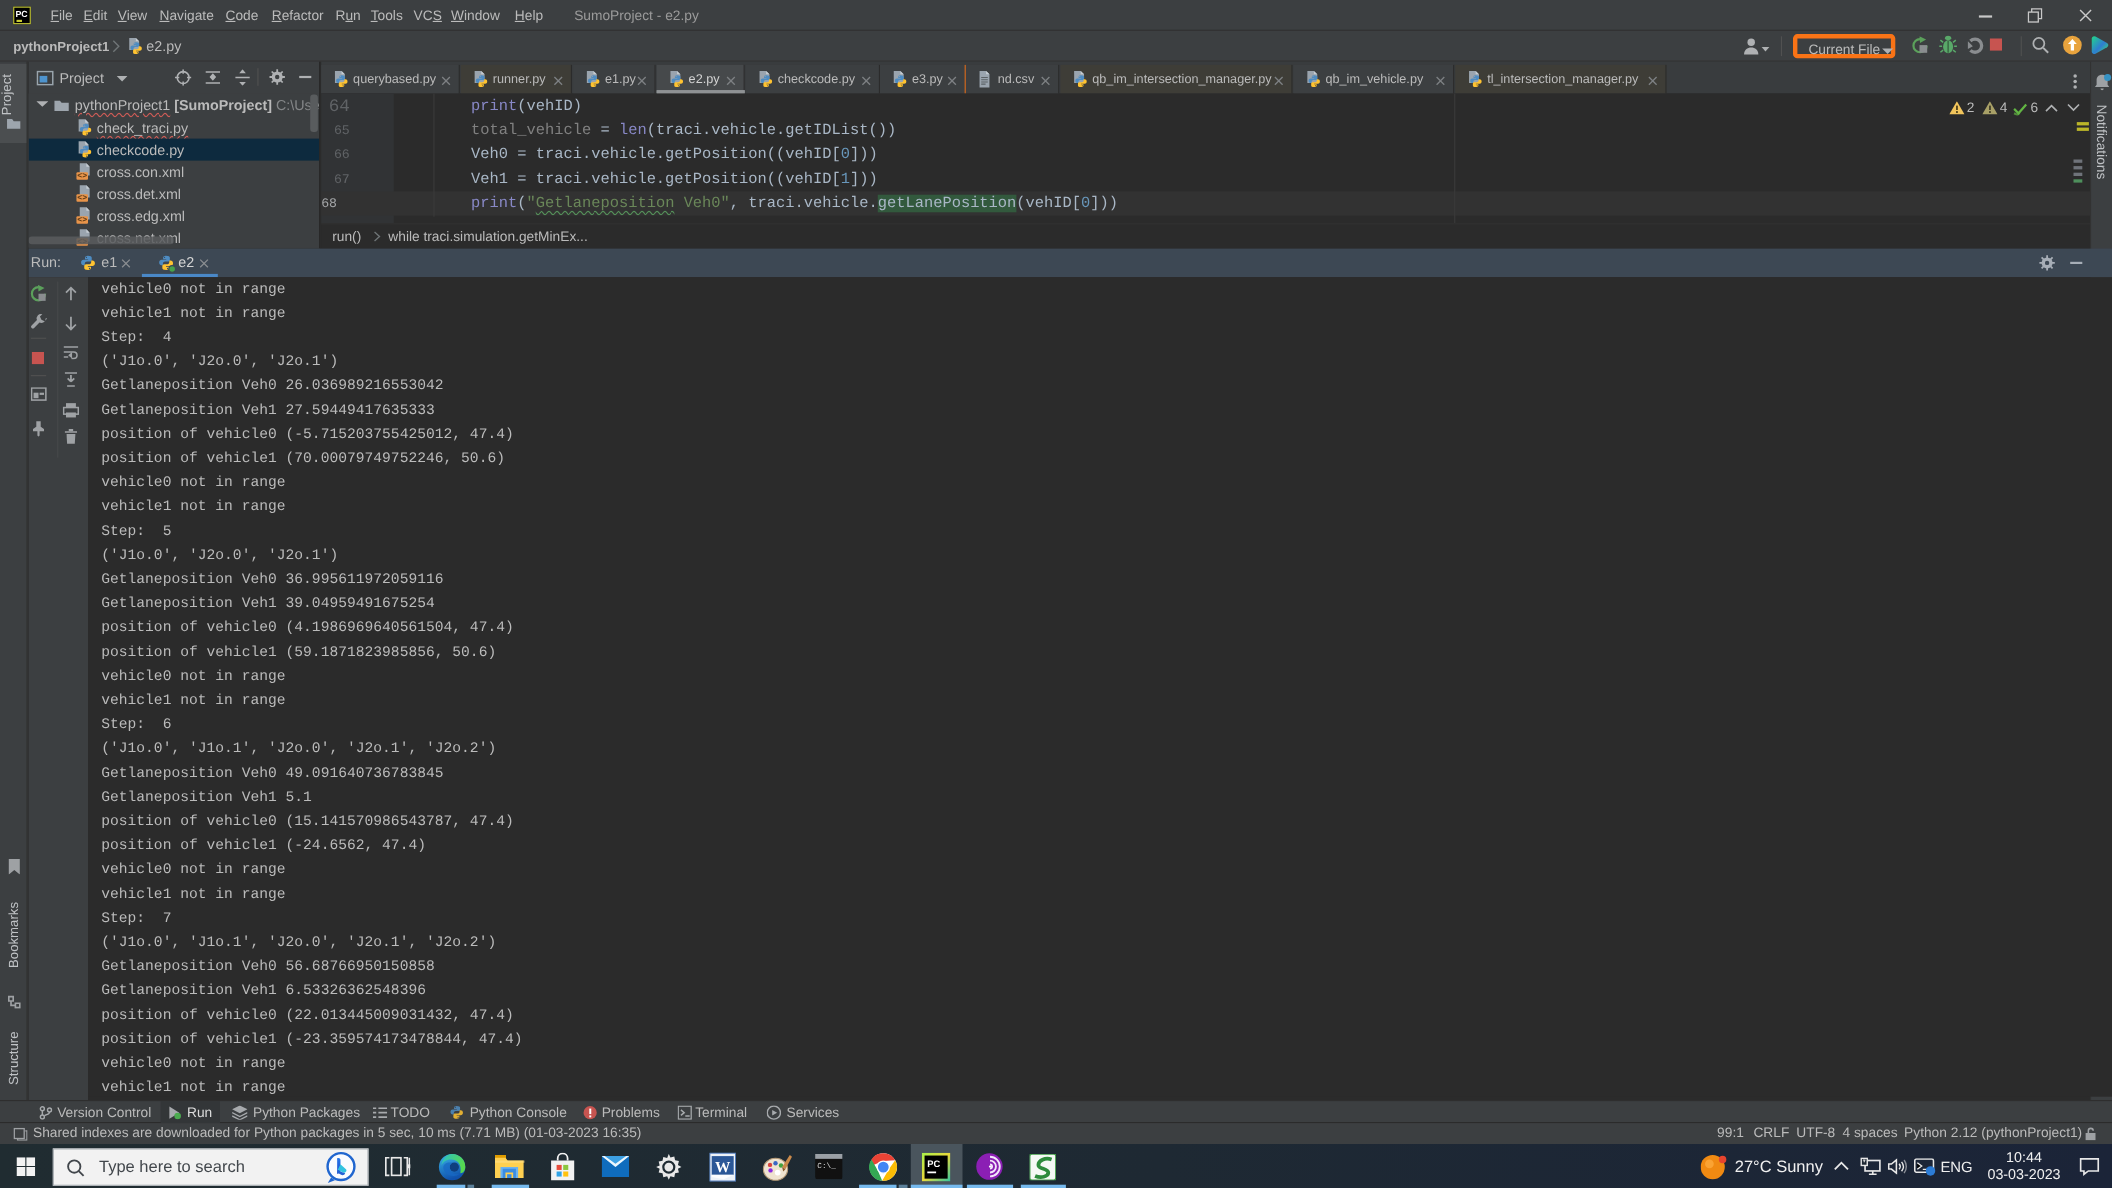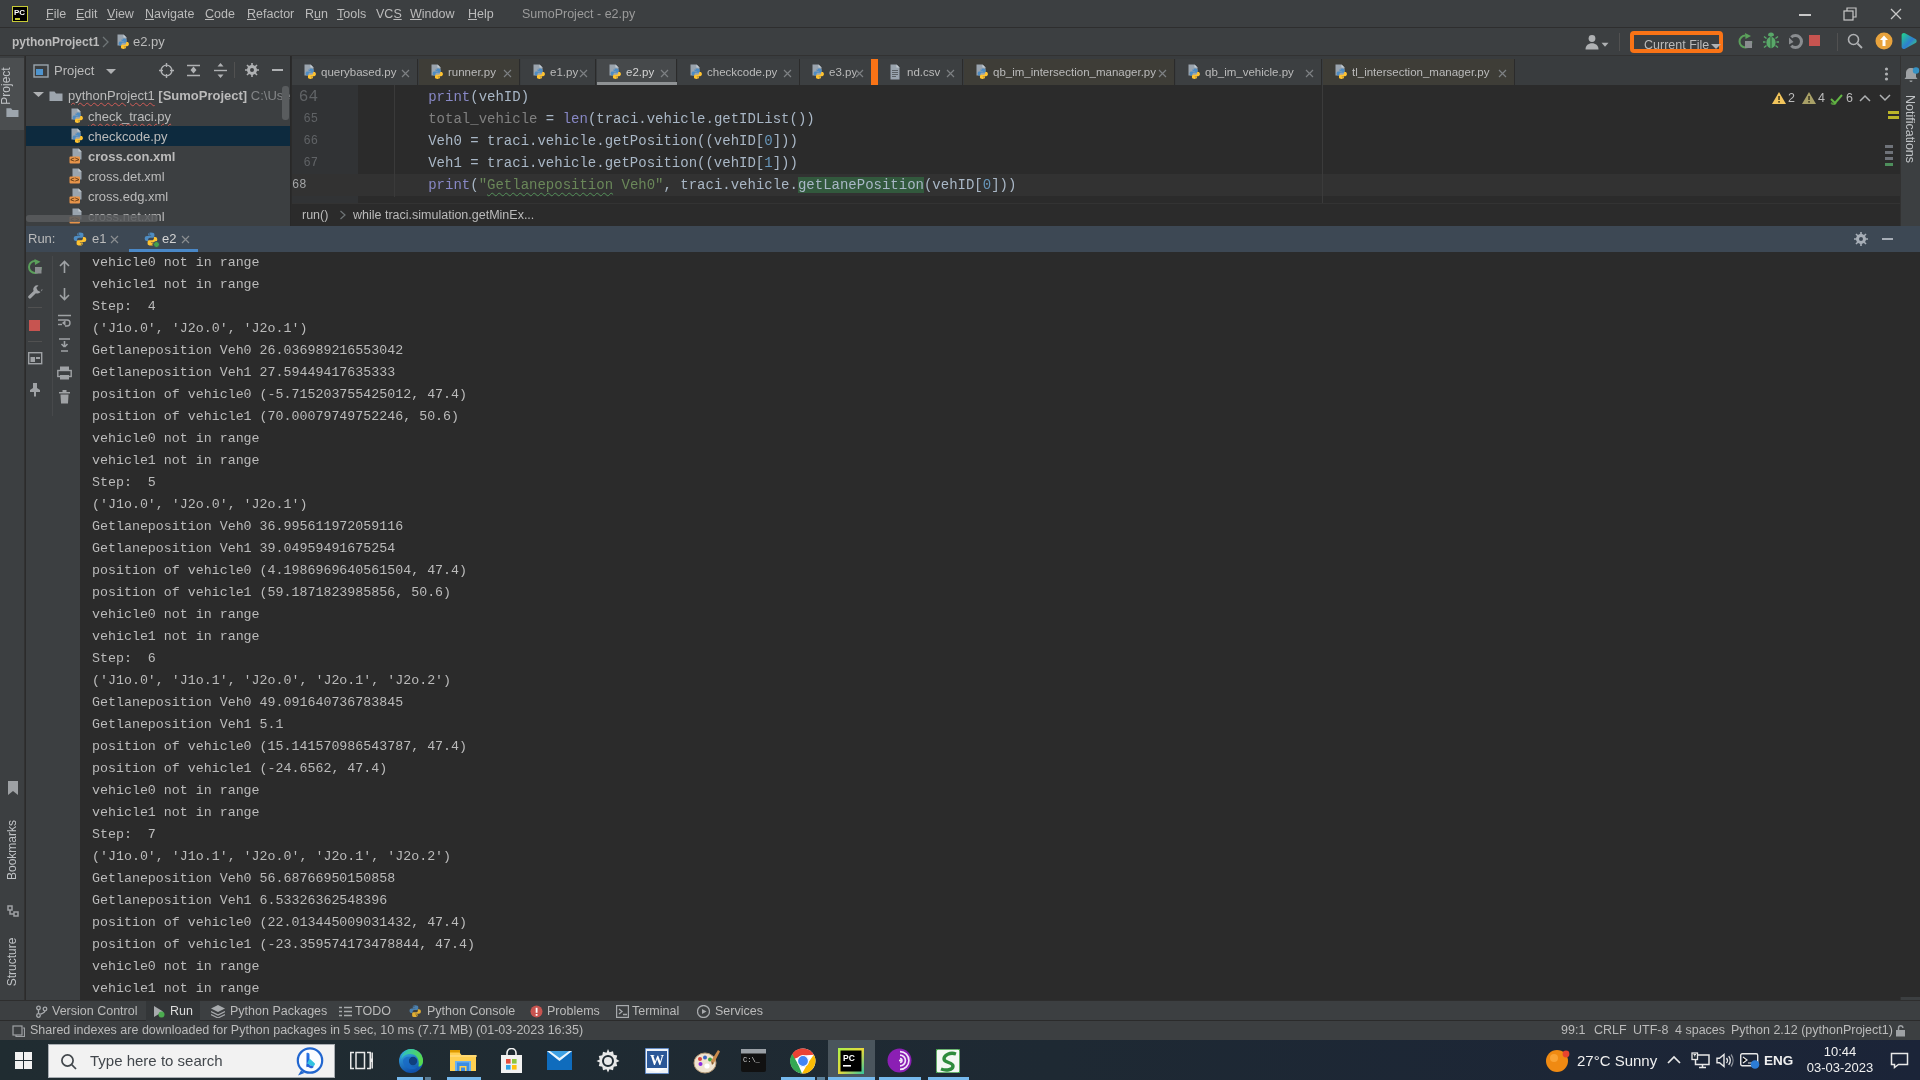--- a/index.html
+++ b/index.html
@@ -185,21 +185,21 @@
     </svg>
     <div class="abs ui" style="left:62px;top:24px;font-size:13px;text-decoration:underline wavy #cf5b56;text-decoration-thickness:1px;text-underline-offset:2px">check_traci.py</div>
     <div class="abs" style="left:0;top:41px;width:264px;height:20px;background:#0d2a3e"></div>
     <svg class="abs" style="left:42px;top:43px" width="16" height="16">
       <use href="#pyfile"></use>
     </svg>
     <div class="abs ui" style="left:62px;top:44px;font-size:13px;">checkcode.py</div>
     <svg class="abs" style="left:42px;top:63px" width="16" height="16">
       <use href="#xmlfile"></use>
     </svg>
-    <div class="abs ui" style="left:62px;top:64px;font-size:13px;font-weight:bold;">cross.con.xml</div>
+    <div class="abs ui" style="left:62px;top:64px;font-size:13px;">cross.con.xml</div>
     <svg class="abs" style="left:42px;top:83px" width="16" height="16">
       <use href="#xmlfile"></use>
     </svg>
     <div class="abs ui" style="left:62px;top:84px;font-size:13px;">cross.det.xml</div>
     <svg class="abs" style="left:42px;top:103px" width="16" height="16">
       <use href="#xmlfile"></use>
     </svg>
     <div class="abs ui" style="left:62px;top:104px;font-size:13px;">cross.edg.xml</div>
     <svg class="abs" style="left:42px;top:123px" width="16" height="16">
       <use href="#xmlfile"></use>
@@ -249,21 +249,21 @@
     </div>
     <div class="abs" style="left:386px;top:3px;width:122px;height:26px;background:#3c3f41;border-right:1px solid #2b2b2b">
       <svg class="abs" style="left:9px;top:5px" width="16" height="16">
         <use href="#pyfile"></use>
       </svg>
       <div class="abs" style="left:29px;top:7px;font-size:11.5px;color:#bbbbbb;white-space:nowrap">checkcode.py</div>
       <svg class="abs" style="right:7px;top:10px" width="9" height="9">
         <path stroke="#7d8083" stroke-width="1.2" d="M1 1l7 7M8 1L1 8"></path>
       </svg>
     </div>
-    <div class="abs" style="left:508px;top:3px;width:78px;height:26px;background:#3c3f41;border-right:7px solid #f97316">
+    <div class="abs" style="left:508px;top:3px;width:78px;height:26px;background:#3c3f41;border-right:1px solid #f97316">
       <svg class="abs" style="left:9px;top:5px" width="16" height="16">
         <use href="#pyfile"></use>
       </svg>
       <div class="abs" style="left:29px;top:7px;font-size:11.5px;color:#bbbbbb;white-space:nowrap">e3.py</div>
       <svg class="abs" style="right:7px;top:10px" width="9" height="9">
         <path stroke="#7d8083" stroke-width="1.2" d="M1 1l7 7M8 1L1 8"></path>
       </svg>
     </div>
     <div class="abs" style="left:586px;top:3px;width:85px;height:26px;background:#3c3f41;border-right:1px solid #2b2b2b">
       <svg class="abs" style="left:9px;top:5px" width="16" height="16">
@@ -704,18 +704,18 @@
     <svg class="abs" style="left:1716px;top:13px" width="19" height="15">
       <path fill="none" stroke="#e8e8e8" stroke-width="1.4" d="M1 5.2h2.5L8 1.5v12L3.5 9.8H1z"></path>
       <path fill="none" stroke="#e8e8e8" stroke-width="1.3" d="M10.5 5a4 4 0 0 1 0 5M12.7 3.2a7 7 0 0 1 0 8.6"></path>
       <path fill="none" stroke="#e8e8e8" stroke-width="1.3" opacity=".55" d="M15 1.5a10 10 0 0 1 0 12"></path>
     </svg>
     <svg class="abs" style="left:1740px;top:13px" width="20" height="16">
       <rect x="0.7" y="0.7" width="17" height="12" rx="1.5" fill="none" stroke="#e8e8e8" stroke-width="1.4"></rect>
       <path stroke="#e8e8e8" stroke-width="1.2" d="M3 4l4 3-4 3M8 10h6"></path>
       <circle cx="15" cy="11.5" r="4.3" fill="#2c7cd6"></circle>
     </svg>
-    <div class="abs" style="left:1764px;top:13px;font-size:13.5px;color:#f0f0f0;font-weight:bold">ENG</div>
+    <div class="abs" style="left:1764px;top:13px;font-size:13.5px;color:#f0f0f0;font-weight:normal">ENG</div>
     <div class="abs" style="left:1800px;top:4px;width:80px;text-align:center;font-size:13px;color:#f0f0f0;line-height:16px">10:44<br>03-03-2023</div>
     <svg class="abs" style="left:1890px;top:12px" width="19" height="17">
       <path fill="none" stroke="#e8e8e8" stroke-width="1.5" d="M1.5 1.5h16v11h-9l-4 3v-3h-3z"></path>
     </svg>
   </div>
 
 </body></html>

